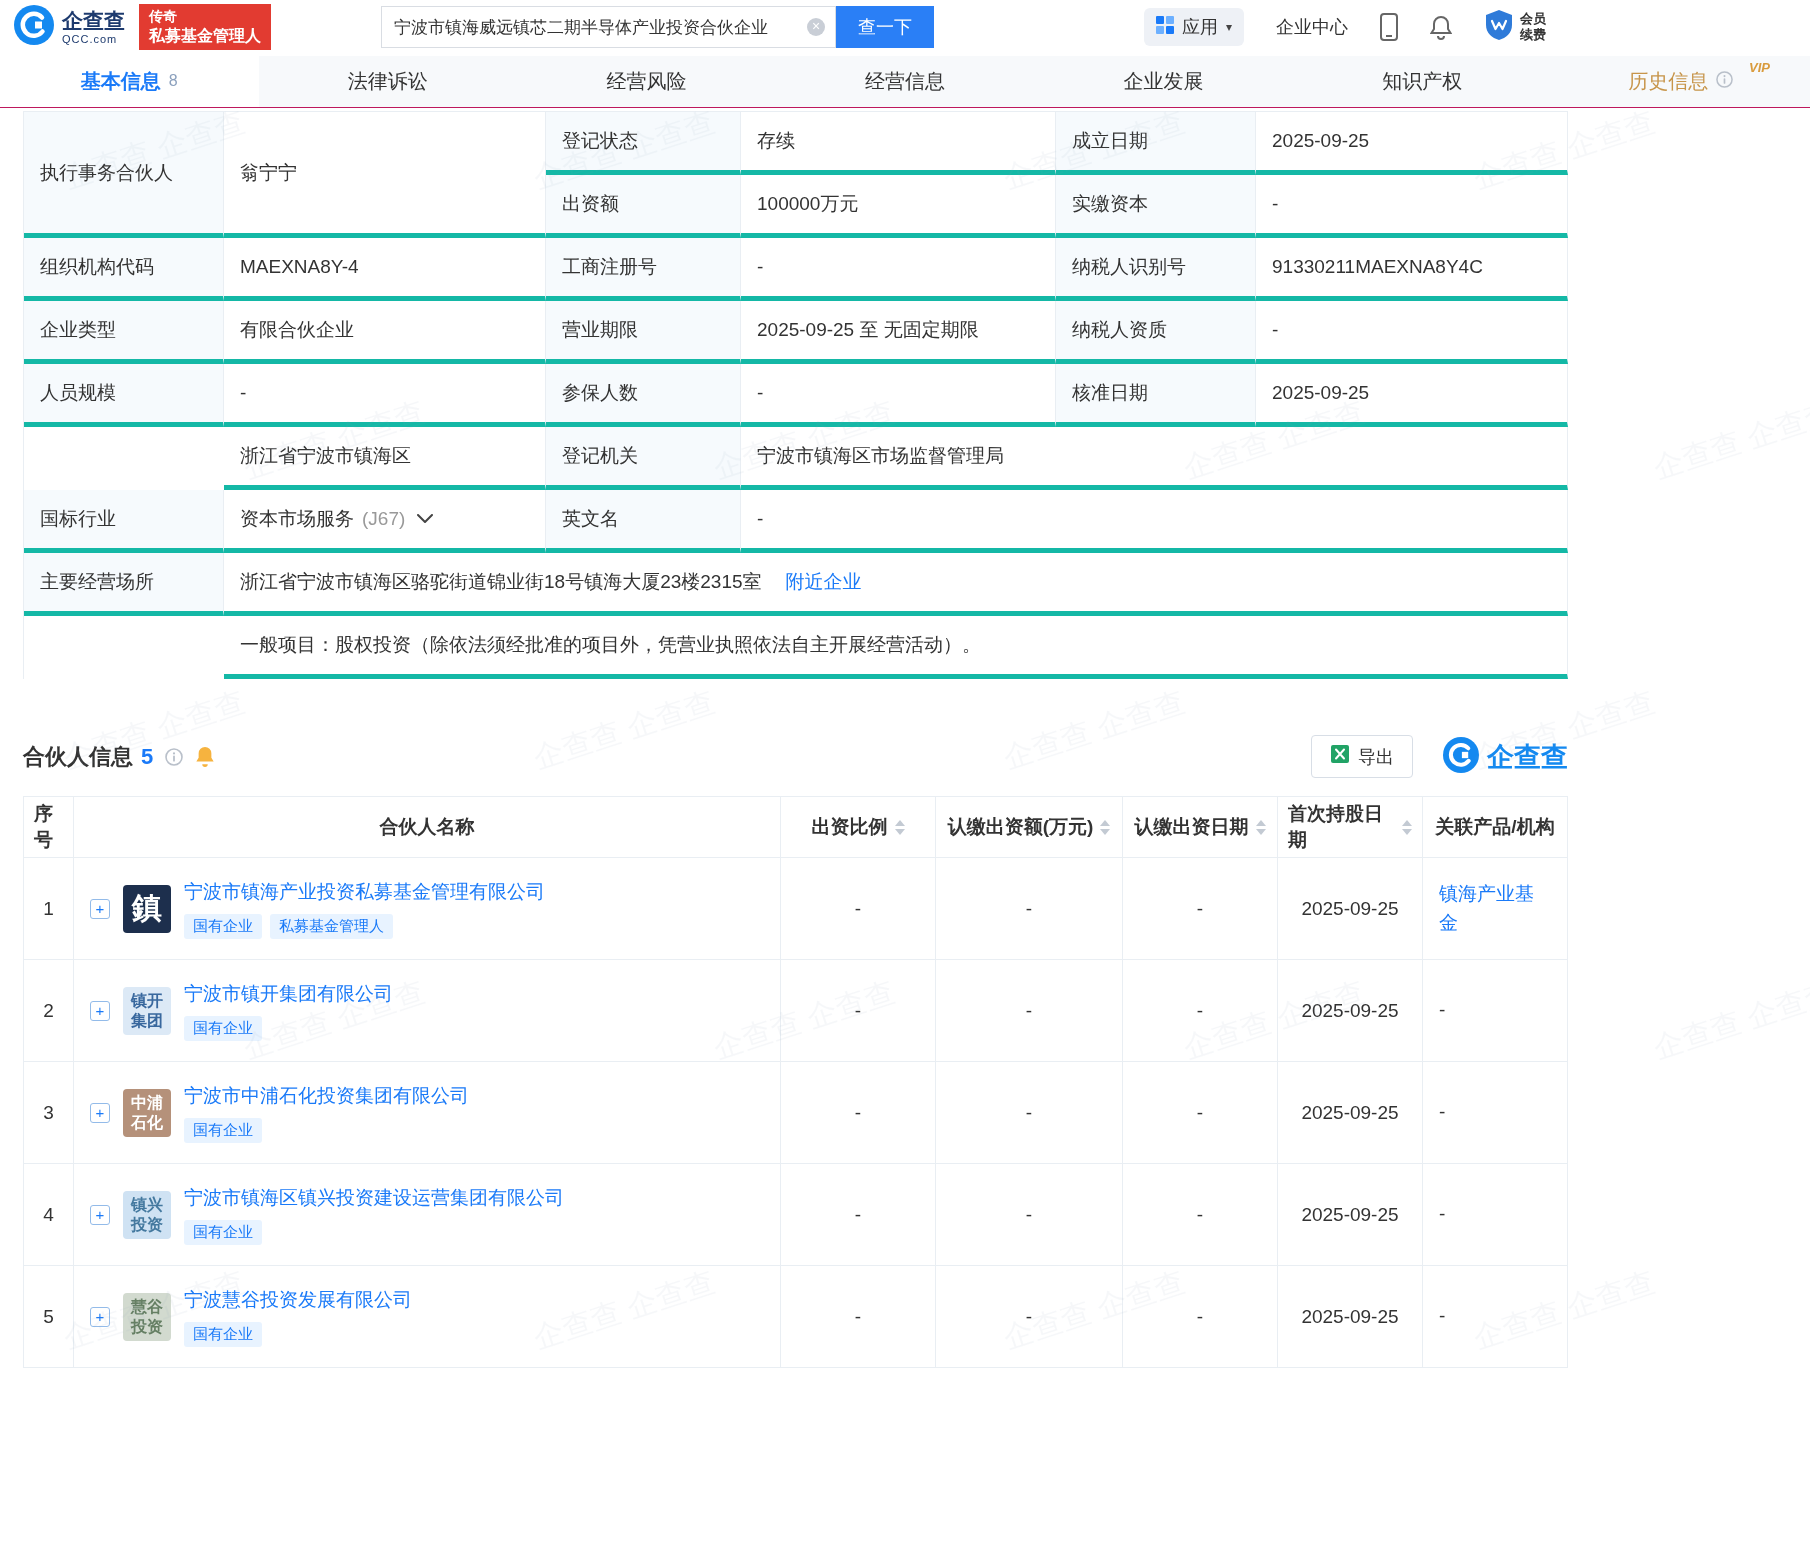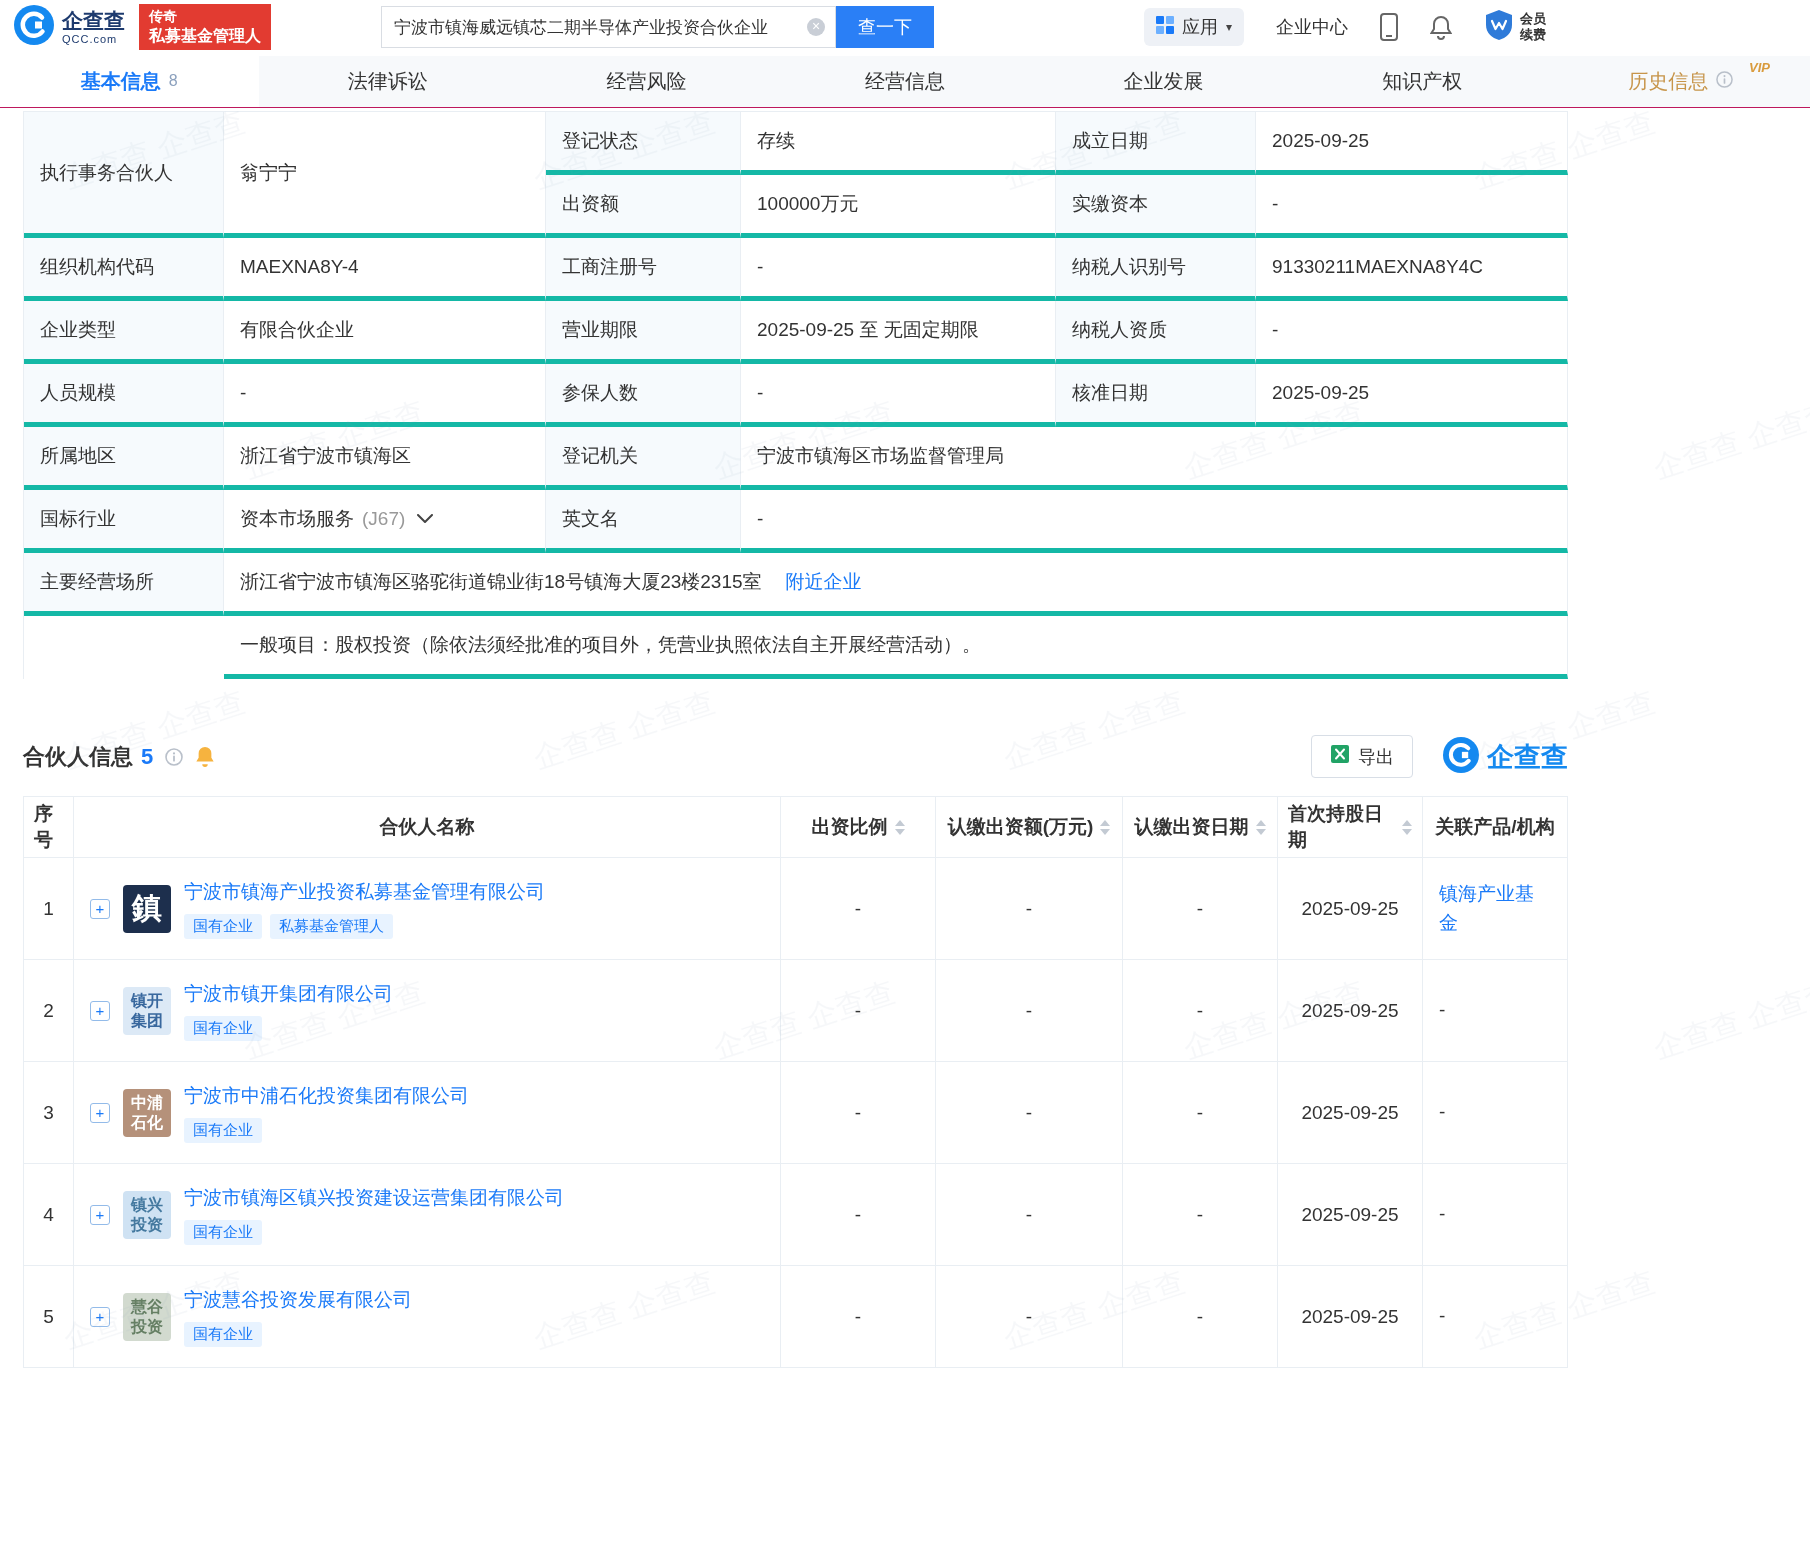--- a/index.html
+++ b/index.html
@@ -238,21 +238,20 @@
   <div class="cell label" style="grid-area:4/5/5/6">纳税人资质</div>
   <div class="cell" style="grid-area:4/6/5/7">-</div>
 
   <div class="cell label" style="grid-area:5/1/6/2">人员规模</div>
   <div class="cell" style="grid-area:5/2/6/3">-</div>
   <div class="cell label" style="grid-area:5/3/6/4">参保人数</div>
   <div class="cell" style="grid-area:5/4/6/5">-</div>
   <div class="cell label" style="grid-area:5/5/6/6">核准日期</div>
   <div class="cell" style="grid-area:5/6/6/7">2025-09-25</div>
 
-  <div class="cell label" style="grid-area:6/1/7/2">所属地区</div>
   <div class="cell" style="grid-area:6/2/7/3">浙江省宁波市镇海区</div>
   <div class="cell label" style="grid-area:6/3/7/4">登记机关</div>
   <div class="cell" style="grid-area:6/4/7/7">宁波市镇海区市场监督管理局</div>
 
   <div class="cell label" style="grid-area:7/1/8/2">国标行业</div>
   <div class="cell" style="grid-area:7/2/8/3">
     <span>资本市场服务</span>
     <span class="gray">(J67)</span>
     <span class="chev">
       <svg width="16" height="10" viewBox="0 0 16 10">

